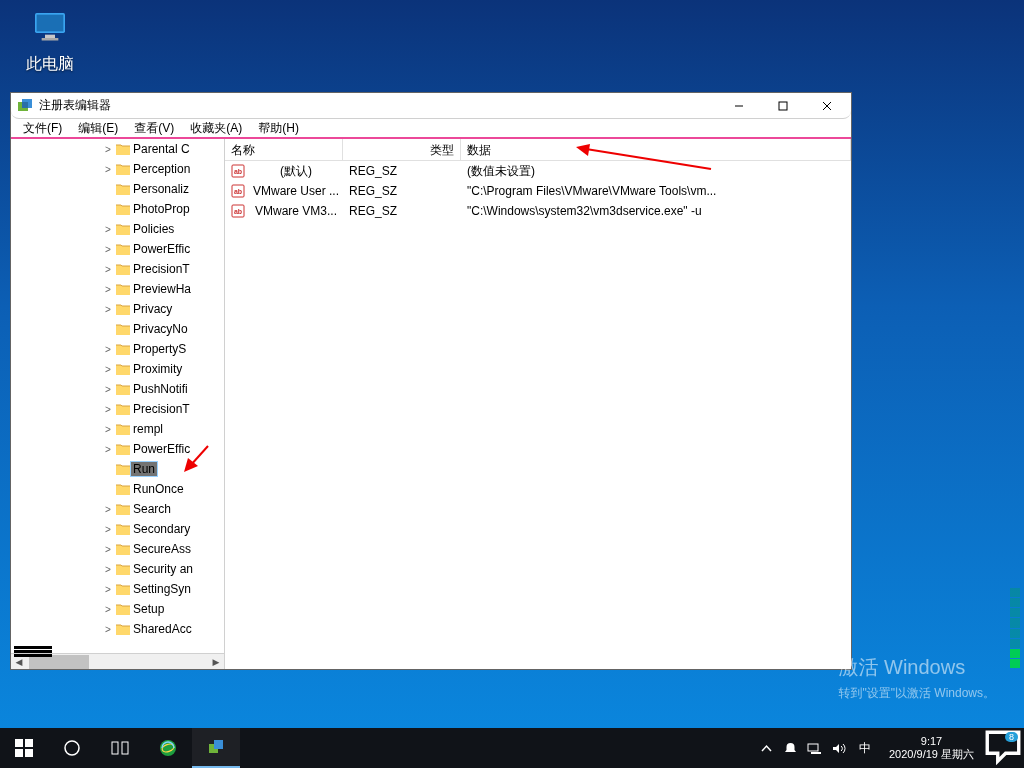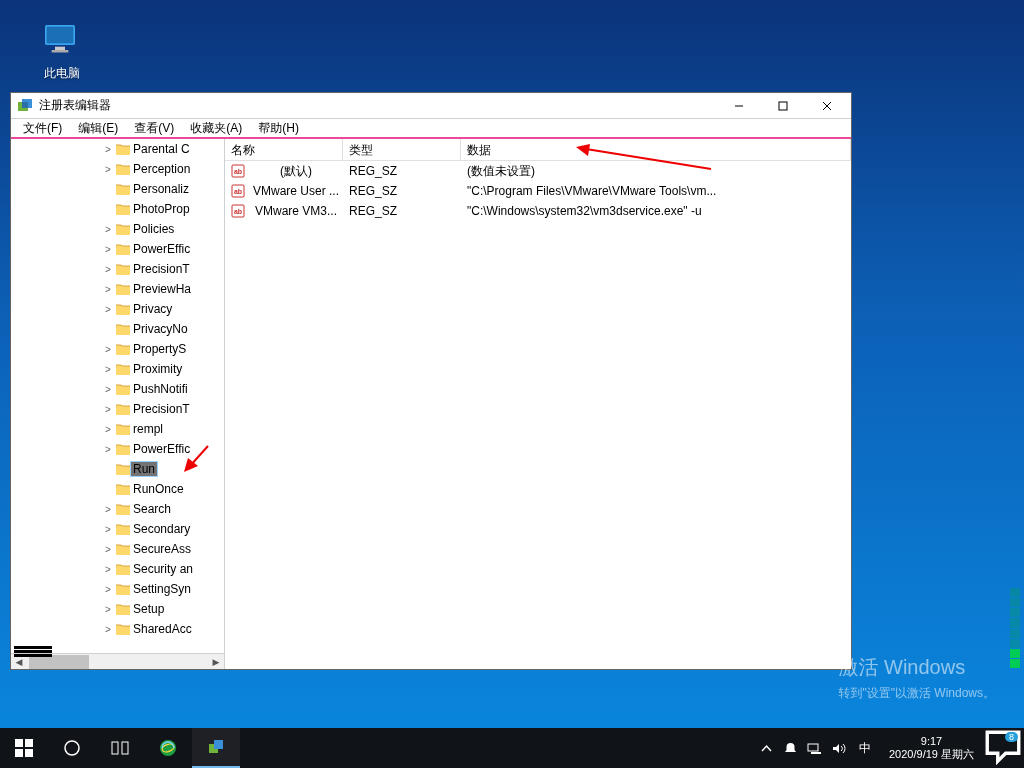--- a/index.html
+++ b/index.html
@@ -1,26 +1,26 @@
 <!DOCTYPE html>
 <html><head>
 <meta charset="utf-8">
 <style>
 * { box-sizing: border-box; margin: 0; padding: 0; font-family: "Segoe UI", "Microsoft YaHei", sans-serif; }
 html, body { width: 1024px; height: 768px; overflow: hidden; }
 body { background: linear-gradient(to bottom, #0b337a 0%, #0c5fb5 40%, #0a89e0 100%); position: relative; }
 
 
-.desktop-icon { position: absolute; top: 20px; left: 20px; width: 60px; text-align: right; color: #fff; font-size: 12px; cursor: pointer; }
+.desktop-icon { position: absolute; top: 8px; left: 20px; width: 60px; text-align: center; color: #fff; font-size: 16px; cursor: pointer; }
 .desktop-icon svg { width: 40px; height: 40px; }
 .desktop-icon div { margin-top: 2px; text-shadow: 0 1px 2px rgba(0,0,0,.6); }
 
 
 .win { position: absolute; top: 92px; left: 10px; width: 842px; height: 578px; background: #fff; border: 1px solid #646464; display: flex; flex-direction: column; font-size: 12px; }
-.titlebar { height: 26px; display: flex; align-items: center; padding: 0 2px 0 6px; border-bottom: 1px solid #d0d0d0; }
+.titlebar { height: 26px; display: flex; align-items: center; padding: 0 2px 0 6px; border-bottom: 1px solid #d0d0d0; border-radius: 8px; }
 .titlebar .ticon { width: 16px; height: 16px; margin-right: 6px; }
 .titlebar .ttitle { flex: 1; font-size: 12px; color: #000; }
 .titlebar .winbtn { width: 44px; height: 26px; display: flex; align-items: center; justify-content: center; }
 .titlebar .winbtn svg { width: 10px; height: 10px; }
 
 .menubar { height: 20px; display: flex; align-items: center; padding: 0 4px; border-bottom: 2px solid #ec4899; }
 .menubar .mitem { padding: 2px 8px; font-size: 12px; color: #000; cursor: default; }
 
 .addrbar { height: 20px; border-bottom: 1px solid #d0d0d0; padding: 2px 4px; font-size: 12px; color: #000; }
 
@@ -33,21 +33,21 @@
 .treerow .fico svg { width: 16px; height: 14px; vertical-align: top; }
 .treerow.sel .lbl { background: #737373; border: 1px solid #99d1ff; padding: 0 2px; margin-left: -3px; }
 .treepane .hsb { position: absolute; bottom: 0; left: 0; right: 0; height: 16px; background: #f0f0f0; border-top:1px solid #d0d0d0; }
 .treepane .hsb .thumb { position:absolute; top:1px; left:18px; width:60px; height:14px; background:#c2c2c2; }
 .treepane .hsb .arr { position:absolute; top:0; width:16px; height:16px; display:flex;align-items:center;justify-content:center;color:#555; font-size:9px;}
 .treepane .hsb .arr.l{left:0} .treepane .hsb .arr.r{right:0}
 
 .listpane { flex: 1; background: #fff; }
 .lhead { height: 22px; display: flex; border-bottom: 1px solid #e0e0e0; font-size: 12px; color: #000; }
 .lhead > div { padding: 3px 6px; border-right: 1px solid #e0e0e0; }
-.col-n { width: 118px; } .col-t { width: 118px; } .col-d { flex: 1; }
+.col-n { width: 118px; } .col-t { width: 118px; text-align: right; } .col-d { flex: 1; }
 .lrow { height: 20px; display: flex; align-items: center; font-size: 12px; color: #000; }
 .lrow .ico { width: 18px; display:flex; align-items:center; justify-content:center; margin-left:4px; }
 .lrow .ico svg { width:14px; height:14px; }
 .lrow .c-n { width: 96px; padding-left: 2px; overflow:hidden; text-overflow:ellipsis; white-space:nowrap;text-align:center; }
 .lrow .c-t { width: 118px; padding-left: 6px; }
 .lrow .c-d { flex:1; padding-left: 6px; overflow:hidden; text-overflow:ellipsis; white-space:nowrap; }
 
 
 .arrow1 { position:absolute; top:144px; left:576px; width:140px; height:30px; pointer-events:none; }
 .arrow2 { position:absolute; top:442px; left:184px; width:28px; height:30px; pointer-events:none; }

